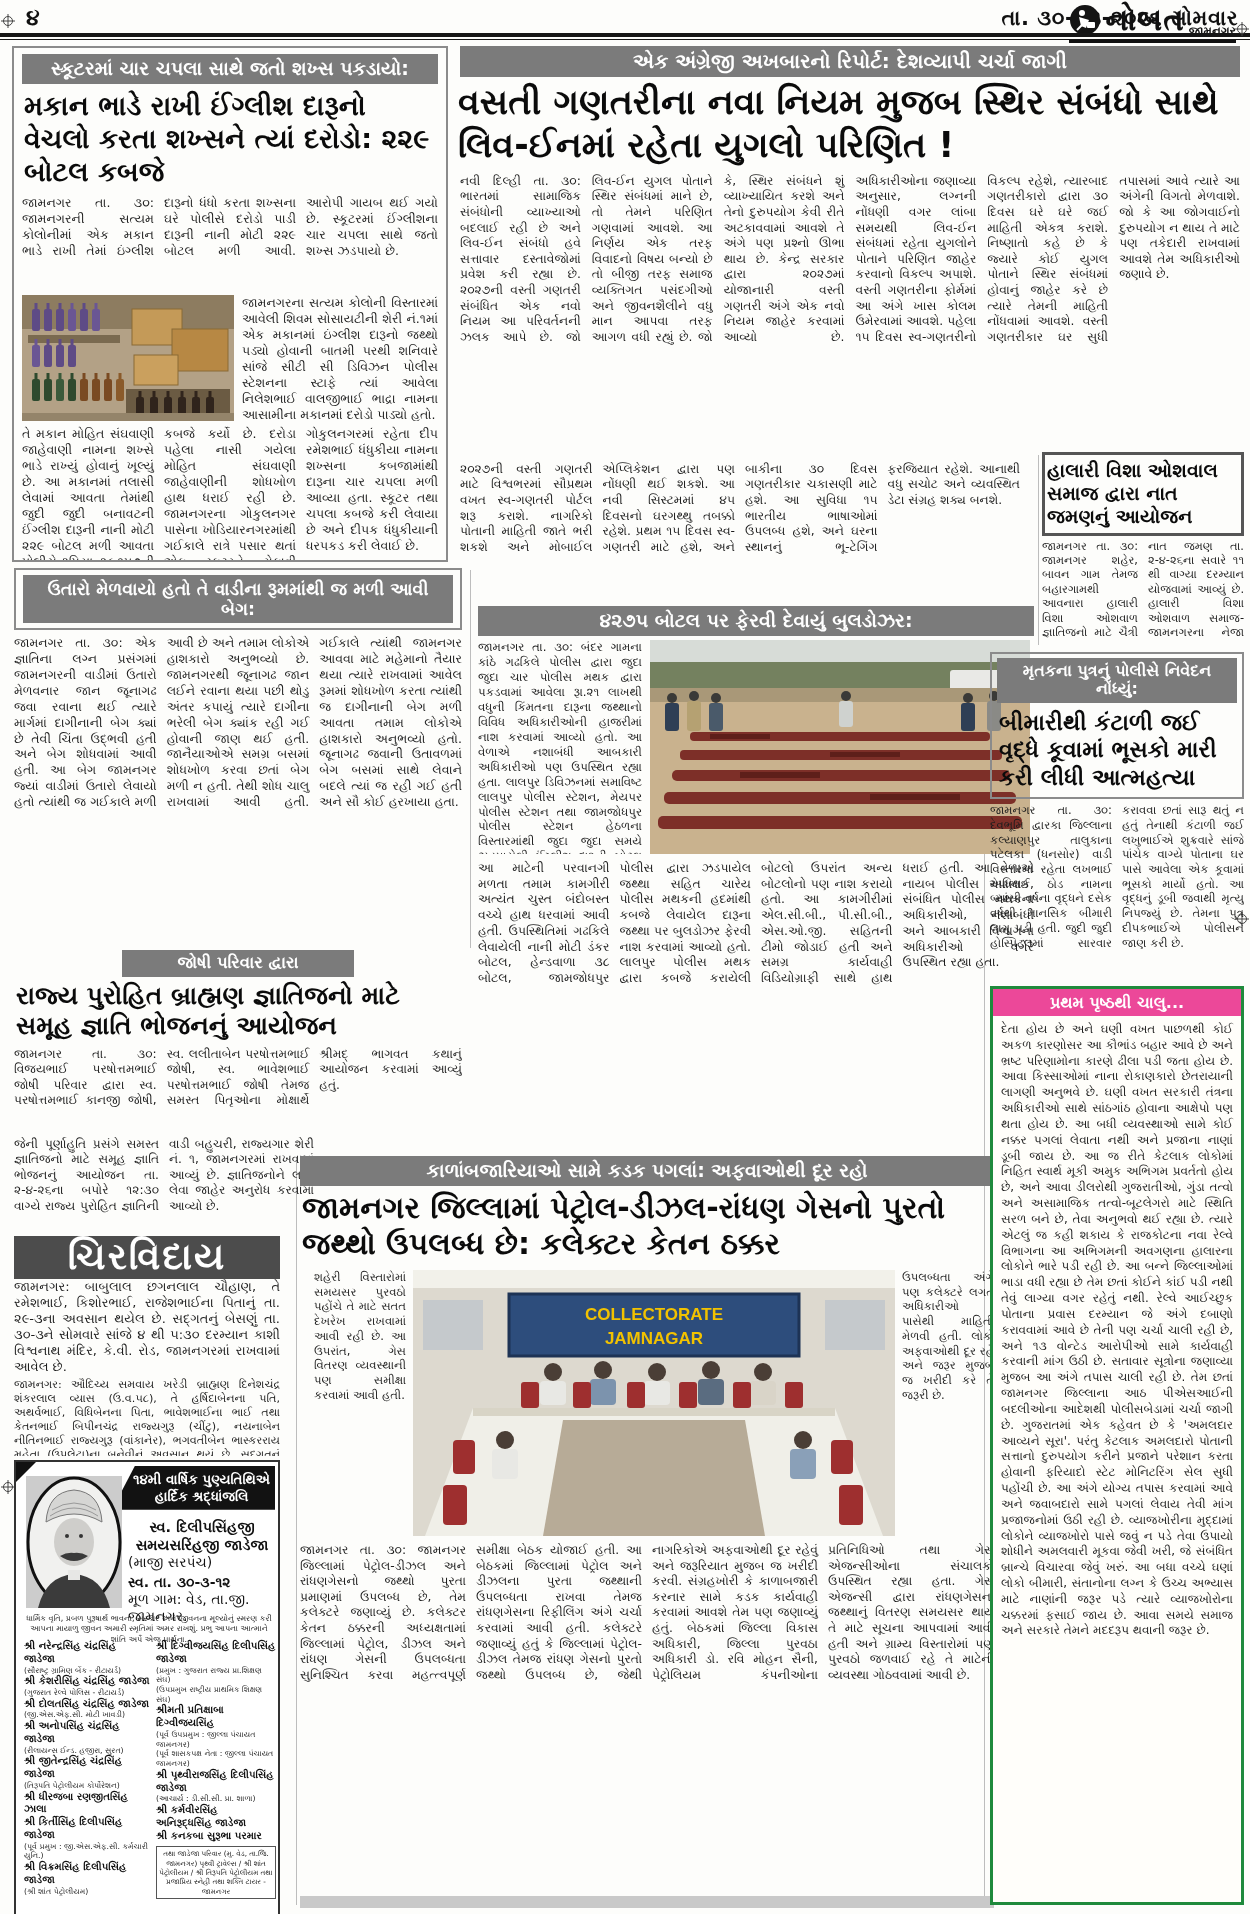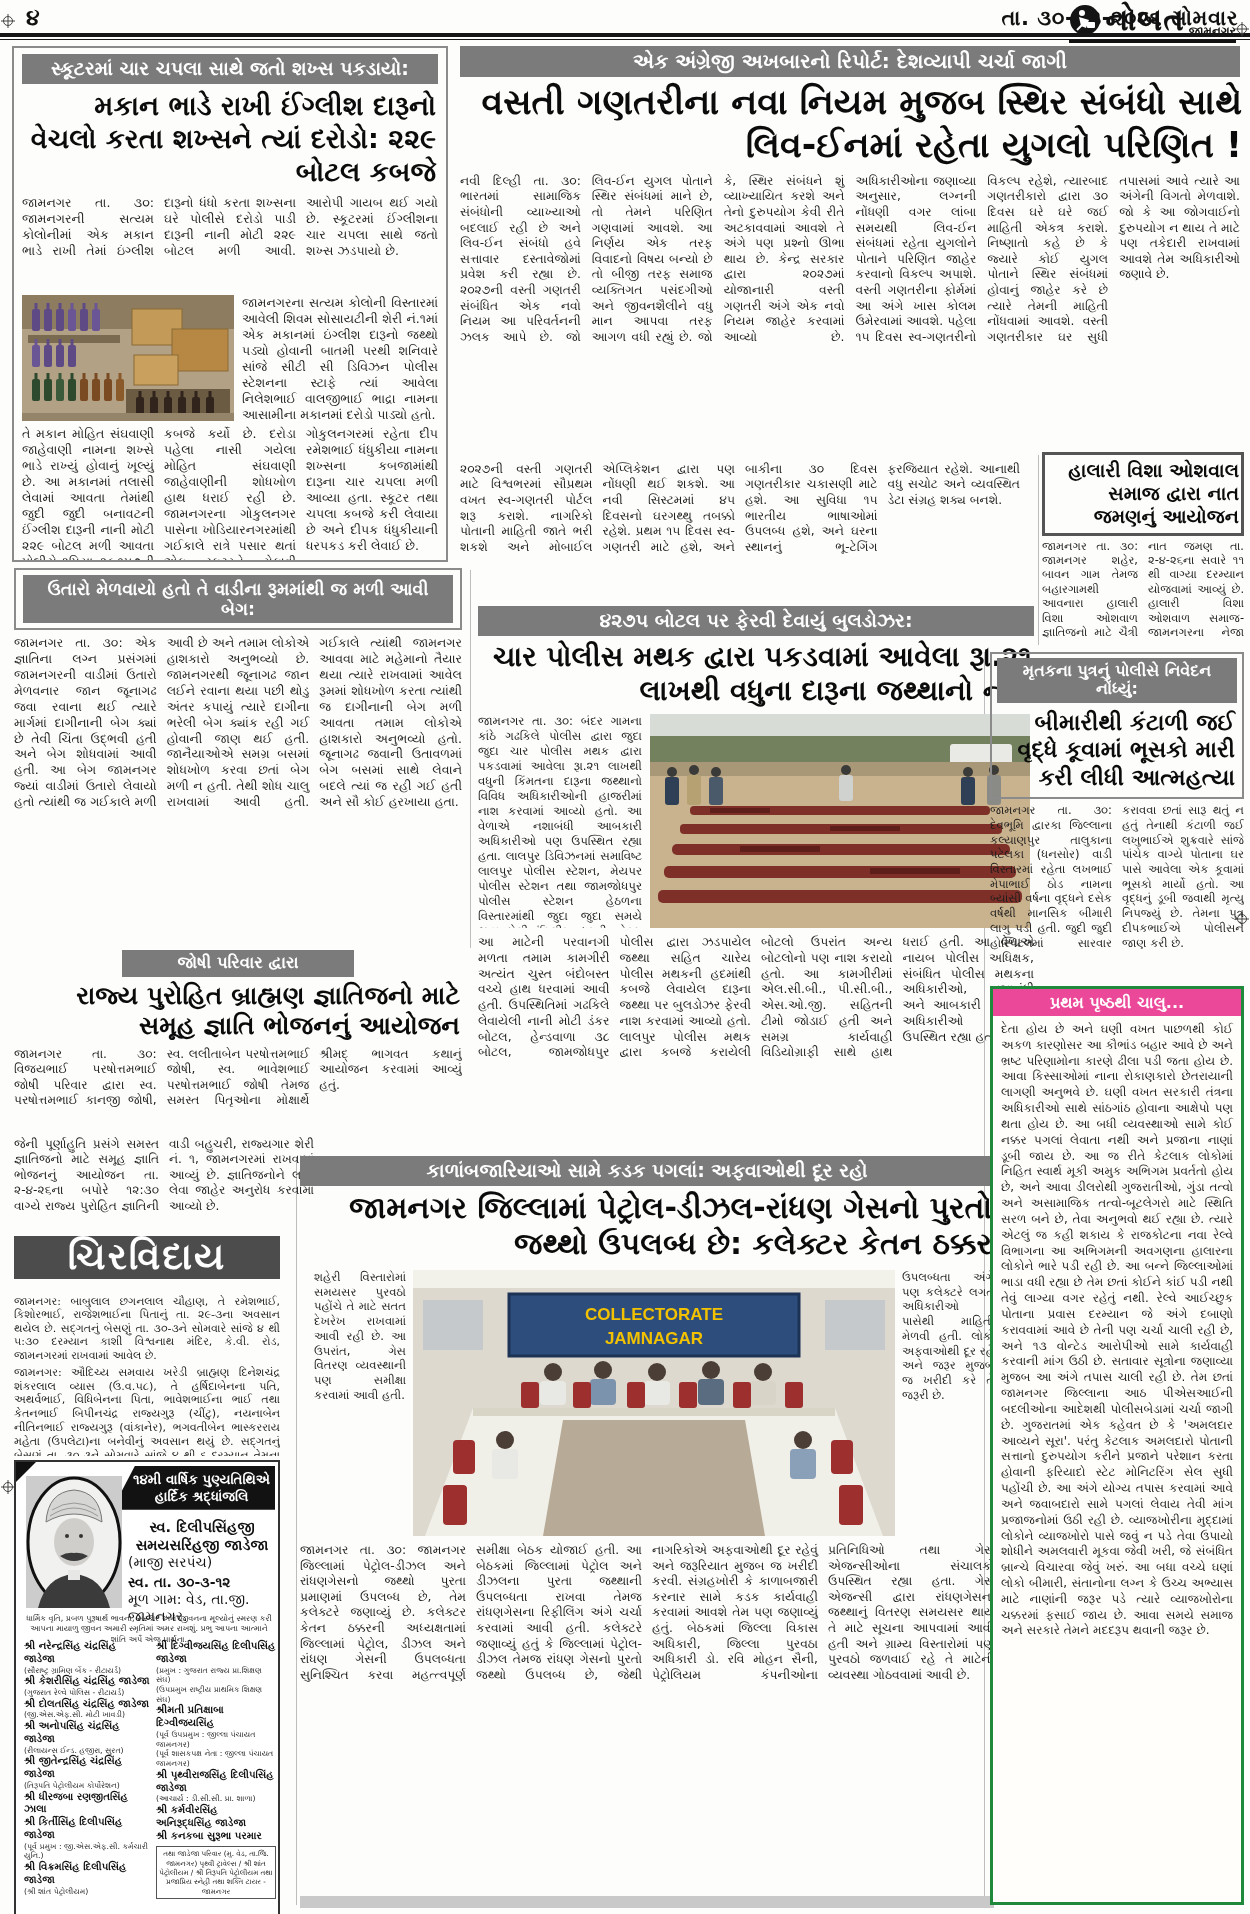--- a/index.html
+++ b/index.html
@@ -11,21 +11,21 @@
   .dateline{font-size:21px;font-weight:bold;letter-spacing:.5px;}
   .masthead-txt{font-size:31px;font-weight:bold;letter-spacing:1px;}
   .masthead-city{font-size:12px;font-weight:bold;}
   .toprule{position:absolute;left:0;right:0;height:4px;background:#161616;}
   .toprule2{position:absolute;left:0;right:0;height:1px;background:#161616;}
   
   .art{position:absolute;box-sizing:border-box;overflow:hidden;}
   .kicker{background:#7b7b7b;color:#fff;font-weight:bold;text-align:center;
           padding:4px 6px;line-height:1.15;}
   .boxed{border:2px solid #8b8b8b;}
-  .hl{font-weight:bold;text-align:right;color:#0b0b0b;line-height:1.22;padding:4px 2px 2px 2px;}
+  .hl{font-weight:bold;text-align:left;color:#0b0b0b;line-height:1.22;padding:4px 2px 2px 2px;}
   .bd{text-align:justify;line-height:1.27;color:#1d1d1d;overflow:hidden;}
   .c2{column-count:2;column-gap:10px;}
   .c3{column-count:3;column-gap:10px;}
   .c4{column-count:4;column-gap:10px;}
   .c6{column-count:6;column-gap:11px;}
   .vline{position:absolute;width:1px;background:#bdbdbd;}
   
   .chvbar{background:#4c4c4c;color:#fff;font-weight:bold;text-align:center;
           font-size:37px;line-height:1.15;letter-spacing:2px;}
   
@@ -158,21 +158,20 @@
 
   <div class="art" style="left:14px;top:568px;width:448px;height:380px;">
     <div class="boxed" style="padding:5px 7px;">
       <div class="kicker" style="font-size:17.5px;">ઉતારો મેળવાયો હતો તે વાડીના રૂમમાંથી જ મળી આવી બેગ:</div>
     </div>
     <div class="bd c3" style="font-size:12.5px;height:242px;margin-top:5px;">જામનગર તા. ૩૦: એક જ્ઞાતિના લગ્ન પ્રસંગમાં જામનગરની વાડીમાં ઉતારો મેળવનાર જાન જૂનાગઢ જવા રવાના થઈ ત્યારે માર્ગમાં દાગીનાની બેગ ક્યાં છે તેવી ચિંતા ઉદ્ભવી હતી અને બેગ શોધવામાં આવી હતી. આ બેગ જામનગર જ્યાં વાડીમાં ઉતારો લેવાયો હતો ત્યાંથી જ ગઈકાલે મળી આવી છે અને તમામ લોકોએ હાશકારો અનુભવ્યો છે. જામનગરથી જૂનાગઢ જાન લઈને રવાના થયા પછી થોડુ અંતર કપાયું ત્યારે દાગીના ભરેલી બેગ ક્યાંક રહી ગઈ હોવાની જાણ થઈ હતી. જાનૈયાઓએ સમગ્ર બસમાં શોધખોળ કરવા છતાં બેગ મળી ન હતી. તેથી શોધ ચાલુ રાખવામાં આવી હતી. ગઈકાલે ત્યાંથી જામનગર આવવા માટે મહેમાનો તૈયાર થયા ત્યારે રાખવામાં આવેલ રૂમમાં શોધખોળ કરતા ત્યાંથી જ દાગીનાની બેગ મળી આવતા તમામ લોકોએ હાશકારો અનુભવ્યો હતો. જૂનાગઢ જવાની ઉતાવળમાં બેગ બસમાં સાથે લેવાને બદલે ત્યાં જ રહી ગઈ હતી અને સૌ કોઈ હરખાયા હતા.</div>
   </div>
 
   <div class="art" style="left:478px;top:606px;width:556px;height:545px;">
     <div class="kicker" style="font-size:19px;">૪૨૭૫ બોટલ પર ફેરવી દેવાયું બુલડોઝર:</div>
-    <div class="hl" style="font-size:28px;">ચાર પોલીસ મથક દ્વારા પકડવામાં આવેલા રૂા.૨૧ લાખથી વધુના દારૂના જથ્થાનો નાશ</div>
     <div style="display:flex;gap:8px;margin-top:4px;">
       <div class="bd" style="font-size:11.8px;width:164px;height:214px;">જામનગર તા. ૩૦: બંદર ગામના કાંઠે ગઢકિલે પોલીસ દ્વારા જુદા જુદા ચાર પોલીસ મથક દ્વારા પકડવામાં આવેલા રૂા.૨૧ લાખથી વધુની કિંમતના દારૂના જથ્થાનો વિવિધ અધિકારીઓની હાજરીમાં નાશ કરવામાં આવ્યો હતો. આ વેળાએ નશાબંધી આબકારી અધિકારીઓ પણ ઉપસ્થિત રહ્યા હતા. લાલપુર ડિવિઝનમાં સમાવિષ્ટ લાલપુર પોલીસ સ્ટેશન, મેયપર પોલીસ સ્ટેશન તથા જામજોધપુર પોલીસ સ્ટેશન હેઠળના વિસ્તારમાંથી જુદા જુદા સમયે ઝડપાયેલી ઈંગ્લીશ દારૂની બોટલ તથા બીયર ટીન મળી કુલ ૪૨૭૫ નંગ બોટલનો નાશ કરવા મંજૂરી માંગવામાં આવી હતી.</div>
       <svg class="photo" width="380" height="214" viewBox="0 0 380 214">
         <rect width="380" height="214" fill="#c9b28e"></rect>
         <rect x="0" y="0" width="380" height="34" fill="#d7dcd7"></rect>
         <rect x="0" y="22" width="380" height="26" fill="#74815f"></rect>
         <rect x="300" y="30" width="62" height="22" rx="3" fill="#e9e9e6"></rect>
         <rect x="0" y="48" width="380" height="14" fill="#a99878"></rect>
         <g fill="#7d2f28">
           <rect x="40" y="92" width="300" height="9" rx="4"></rect>
@@ -208,21 +207,21 @@
 
   <div class="art" style="left:14px;top:950px;width:448px;height:284px;">
     <div class="kicker" style="font-size:16.5px;width:220px;margin:0 auto;">જોષી પરિવાર દ્વારા</div>
     <div class="hl" style="font-size:25px;">રાજ્ય પુરોહિત બ્રાહ્મણ જ્ઞાતિજનો માટે સમૂહ જ્ઞાતિ ભોજનનું આયોજન</div>
     <div class="bd c3" style="font-size:12.2px;height:86px;margin-top:3px;">જામનગર તા. ૩૦: વિજયભાઈ પરષોત્તમભાઈ જોષી પરિવાર દ્વારા સ્વ. પરષોત્તમભાઈ કાનજી જોષી, સ્વ. લલીતાબેન પરષોત્તમભાઈ જોષી, સ્વ. ભાવેશભાઈ પરષોત્તમભાઈ જોષી તેમજ સમસ્ત પિતૃઓના મોક્ષાર્થે શ્રીમદ્ ભાગવત કથાનું આયોજન કરવામાં આવ્યું હતું.</div>
     <div class="bd c2" style="font-size:12.2px;height:96px;width:300px;margin-top:4px;">જેની પૂર્ણાહુતિ પ્રસંગે સમસ્ત જ્ઞાતિજનો માટે સમૂહ જ્ઞાતિ ભોજનનું આયોજન તા. ૨-૪-૨૬ના બપોરે ૧૨:૩૦ વાગ્યે રાજ્ય પુરોહિત જ્ઞાતિની વાડી બહુચરી, રાજ્યગાર શેરી નં. ૧, જામનગરમાં રાખવામાં આવ્યું છે. જ્ઞાતિજનોને લાભ લેવા જાહેર અનુરોધ કરવામાં આવ્યો છે.</div>
   </div>
 
   <div class="art" style="left:14px;top:1236px;width:266px;height:220px;">
     <div class="chvbar">ચિરવિદાય</div>
-    <div class="bd" style="font-size:11px;line-height:1.24;margin-top:16px;">જામનગર: બાબુલાલ છગનલાલ ચૌહાણ, તે રમેશભાઈ, કિશોરભાઈ, રાજેશભાઈના પિતાનું તા. ૨૯-૩ના અવસાન થયેલ છે. સદ્ગતનું બેસણું તા. ૩૦-૩ને સોમવારે સાંજે ૪ થી ૫:૩૦ દરમ્યાન કાશી વિશ્વનાથ મંદિર, કે.વી. રોડ, જામનગરમાં રાખવામાં આવેલ છે.</div>
+    <div class="bd" style="font-size:13px;line-height:1.24;margin-top:0;">જામનગર: બાબુલાલ છગનલાલ ચૌહાણ, તે રમેશભાઈ, કિશોરભાઈ, રાજેશભાઈના પિતાનું તા. ૨૯-૩ના અવસાન થયેલ છે. સદ્ગતનું બેસણું તા. ૩૦-૩ને સોમવારે સાંજે ૪ થી ૫:૩૦ દરમ્યાન કાશી વિશ્વનાથ મંદિર, કે.વી. રોડ, જામનગરમાં રાખવામાં આવેલ છે.</div>
     <div class="bd" style="font-size:11.2px;line-height:1.24;margin-top:3px;">જામનગર: ઔદિચ્ય સમવાય ખરેડી બ્રાહ્મણ દિનેશચંદ્ર શંકરલાલ વ્યાસ (ઉ.વ.૫૮), તે હર્ષિદાબેનના પતિ, અથર્વભાઈ, વિધિબેનના પિતા, ભાવેશભાઈના ભાઈ તથા કેતનભાઈ બિપીનચંદ્ર રાજ્યગુરૂ (ચીંટુ), નયનાબેન નીતિનભાઈ રાજ્યગુરૂ (વાંકાનેર), ભગવતીબેન ભાસ્કરરાય મહેતા (ઉપલેટા)ના બનેવીનું અવસાન થયું છે. સદ્ગતનું બેસણું તા. ૩૦-૩ને સોમવારે સાંજે ૪ થી ૬ દરમ્યાન તેમના નિવાસસ્થાન પી/૧૦/૩, ગણેશ રેસીડન્સી, મારૂ કંસારા હોલ પાછળ, લાલપુર બાયપાસ રોડ, જામનગરમાં રાખવામાં આવ્યું છે.</div>
   </div>
 
   <div class="art adbox" style="left:14px;top:1460px;width:266px;height:556px;">
     <div class="adcorner" style="left:-1px;top:-1px;border-width:22px 22px 0 0;border-color:#111 transparent transparent transparent;"></div>
     <div class="adcorner" style="right:-1px;bottom:-1px;border-width:0 0 22px 22px;border-color:transparent transparent #111 transparent;"></div>
     <div class="ribbon">૧૪મી વાર્ષિક પુણ્યતિથિએ હાર્દિક શ્રદ્ધાંજલિ</div>
     <svg class="photo" style="position:absolute;left:10px;top:14px;" width="96" height="132" viewBox="0 0 96 132">
       <ellipse cx="48" cy="66" rx="46" ry="64" fill="#f1f1ef" stroke="#111" stroke-width="3"></ellipse>
       <path d="M20 46 Q22 16 48 14 Q74 16 76 46 Q62 38 48 38 Q34 38 20 46 Z" fill="#d6d6d4" stroke="#777"></path>

